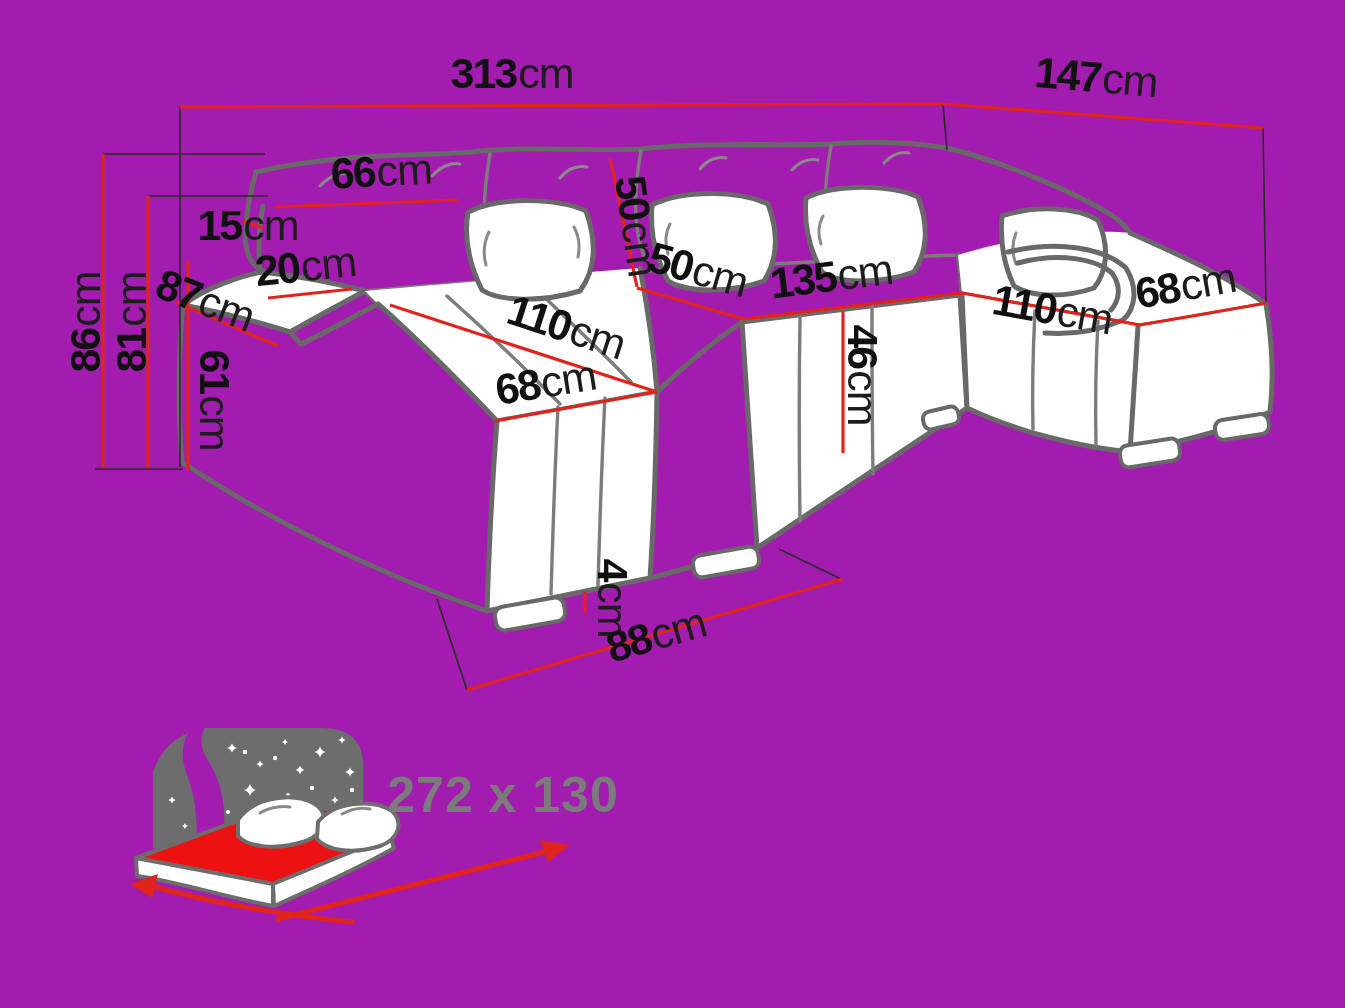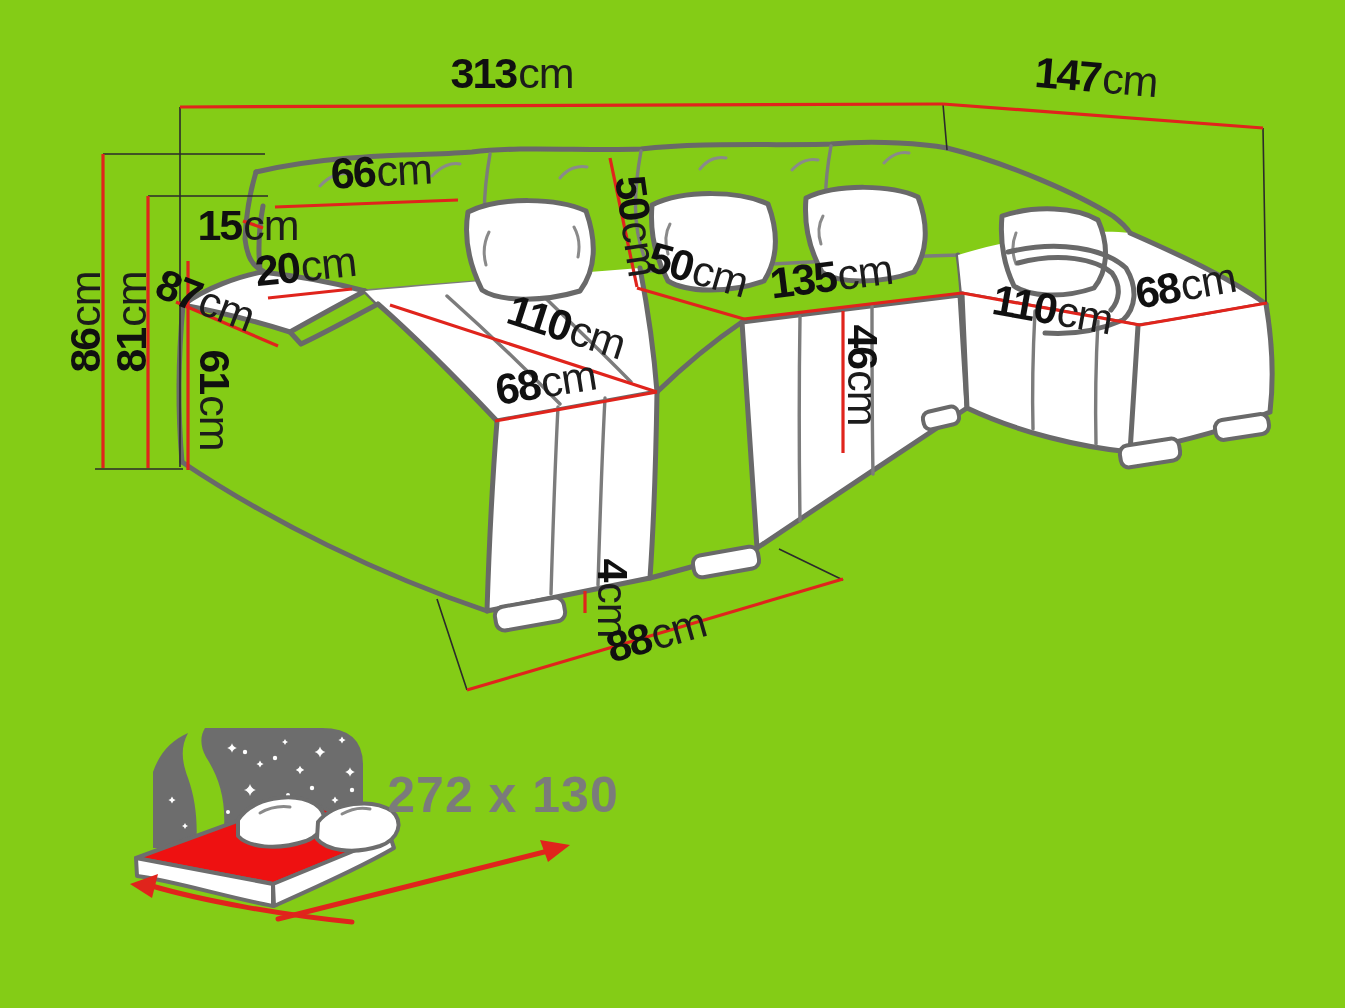--- a/index.html
+++ b/index.html
@@ -1,16 +1,16 @@
 <!DOCTYPE html>
 <html><head>
 <meta charset="utf-8">
 <style>
   html,body{margin:0;padding:0;background:#ffffff;}
-  .stage{position:relative;width:1345px;height:1008px;background:#84cc16;overflow:hidden;}
+  .stage{position:relative;width:1345px;height:1008px;background:#a21caf;overflow:hidden;}
   svg{display:block;}
   
   .outline{stroke:#696969;stroke-width:5;fill:none;stroke-linecap:round;stroke-linejoin:round;}
   .outline-fill{stroke:#696969;stroke-width:5;fill:#ffffff;stroke-linecap:round;stroke-linejoin:round;}
   .facefill{fill:#ffffff;stroke:none;}
   .seam{stroke:#7c7c7c;stroke-width:3.4;fill:none;stroke-linecap:round;}
   .crease{stroke:#8a8a8a;stroke-width:3;fill:none;stroke-linecap:round;}
   .leg{fill:#ffffff;stroke:#696969;stroke-width:4;}
   
   .red-line{stroke:#e0241c;stroke-width:3.2;fill:none;stroke-linecap:butt;}

